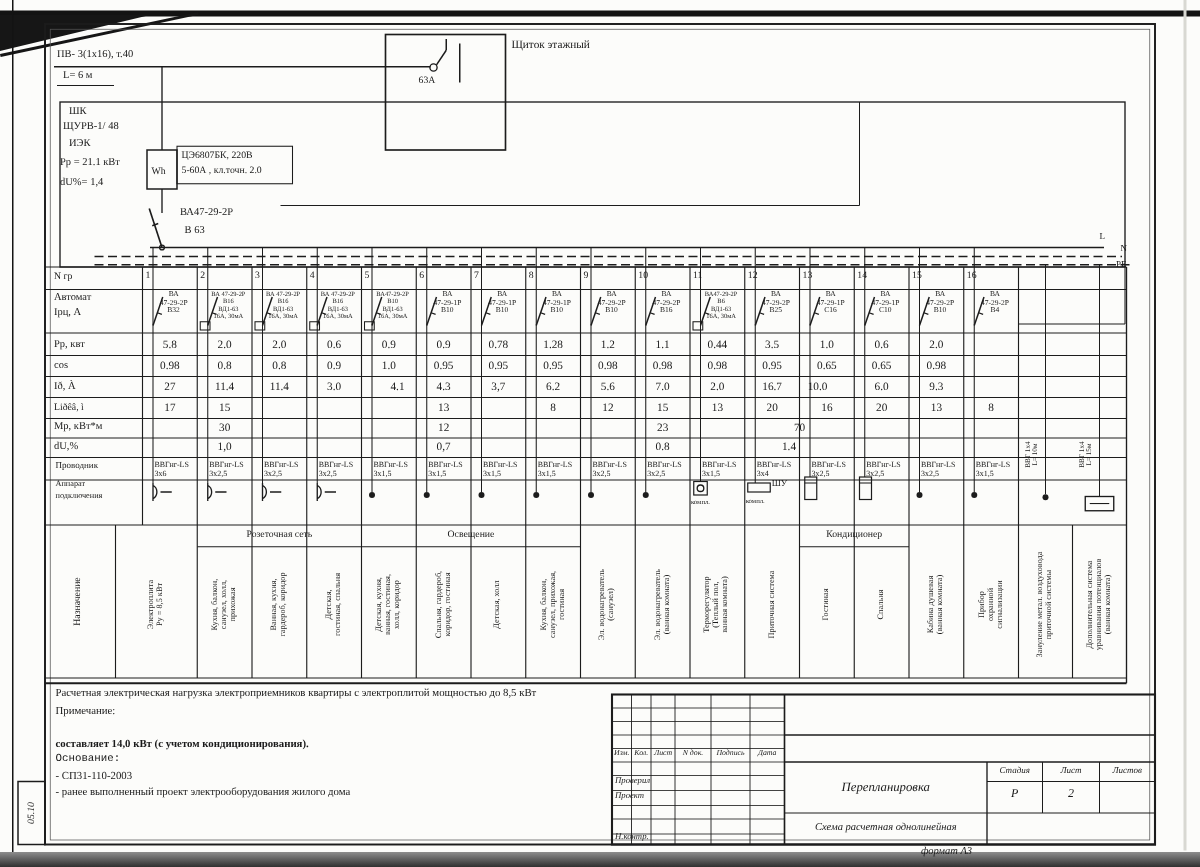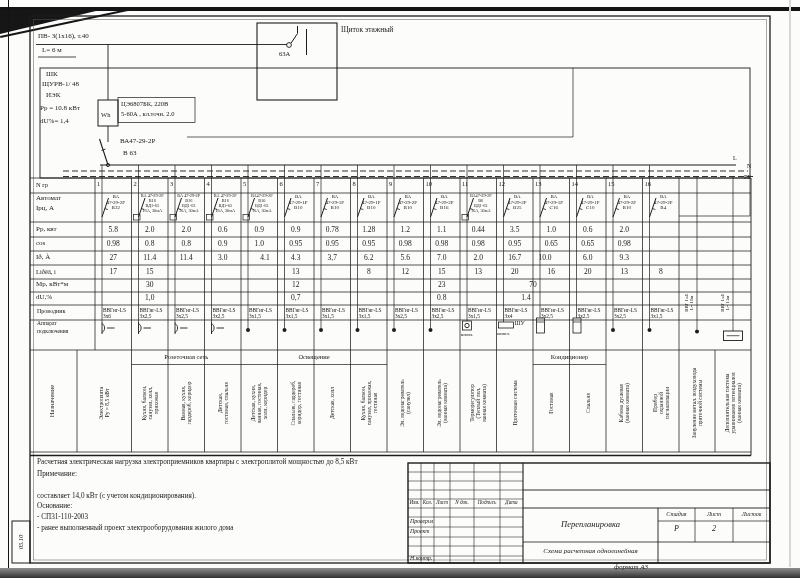--- a/index.html
+++ b/index.html
@@ -399,34 +399,34 @@
 L= 10м</div>
       <div class="t rot ctr" style="left: 697px; top: 403px; font-size: 5.5px; width: 92px; text-align: center; line-height: 6.2px;">Зануление метал. воздуховода
 приточной системы</div>
       <div class="t rot ctr" style="left: 725px; top: 303px; font-size: 4.8px; width: 42px; text-align: center; line-height: 5.4px;">ВВГ 1х4
 L= 15м</div>
       <div class="t rot ctr" style="left: 733px; top: 403px; font-size: 5.5px; width: 92px; text-align: center; line-height: 6.2px;">Дополнительная система
 уравнивания потенциалов
 (ванная комната)</div>
       <div class="t" style="left: 37px; top: 471px; font-size: 7.2px; width: 380px; text-align: left;">Примечание:</div>
       <div class="t" style="left: 37px; top: 459px; font-size: 7.2px; width: 380px; text-align: left;">Расчетная электрическая нагрузка электроприемников квартиры с электроплитой мощностью до 8,5 кВт</div>
-      <div class="t" style="left: 37px; top: 492.6px; font-size: 7.2px; width: 380px; text-align: left;">составляет 14,0 кВт (с учетом кондиционирования).</div>
-      <div class="t" style="left: 37px; top: 503.4px; font-size: 7.2px; width: 380px; text-align: left;">Основание:</div>
+      <div class="t" style="left: 37px; top: 492.6px; font-size: 7.2px; width: 380px; text-align: left; font-weight: bold;">составляет 14,0 кВт (с учетом кондиционирования).</div>
+      <div class="t" style="left: 37px; top: 503.4px; font-size: 7.2px; width: 380px; text-align: left; font-family: Liberation Mono, monospace;">Основание:</div>
       <div class="t" style="left: 37px; top: 514.2px; font-size: 7.2px; width: 380px; text-align: left;"> - СП31-110-2003</div>
       <div class="t" style="left: 37px; top: 525px; font-size: 7.2px; width: 380px; text-align: left;"> - ранее выполненный проект электрооборудования жилого дома</div>
     </div>
 
   <div class="t" style="left:38px;top:33px;font-size:7px">ПВ- 3(1х16),  т.40</div>
   <div class="t" style="left:42px;top:47px;font-size:7px">L= 6 м</div>
   <div class="t" style="left:341px;top:26px;font-size:7.5px">Щиток этажный</div>
   <div class="t" style="left:279px;top:50px;font-size:6.5px">63А</div>
   <div class="t" style="left:46px;top:71px;font-size:7px">ШК</div>
   <div class="t" style="left:42px;top:81px;font-size:7px">ЩУРВ-1/ 48</div>
   <div class="t" style="left:46px;top:92px;font-size:7px">ИЭК</div>
-  <div class="t" style="left:40px;top:105px;font-size:7px">Рр = 10.8 кВт</div>
+  <div class="t" style="left:40px;top:105px;font-size:7px">Рр = 21.1 кВт</div>
   <div class="t" style="left:40px;top:118px;font-size:7px">dU%= 1,4</div>
   <div class="t" style="left:101px;top:111px;font-size:6.5px">Wh</div>
   <div class="t" style="left:121px;top:100px;font-size:6.5px">ЦЭ6807БК, 220В</div>
   <div class="t" style="left:121px;top:110px;font-size:6.5px">5-60А , кл.точн. 2.0</div>
   <div class="t" style="left:120px;top:138px;font-size:7px">ВА47-29-2Р</div>
   <div class="t" style="left:123px;top:150px;font-size:7px">В 63</div>
   <div class="t" style="left:733px;top:155px;font-size:6px">L</div>
   <div class="t" style="left:747px;top:163px;font-size:6px">N</div>
   <div class="t" style="left:744px;top:173.5px;font-size:6px">PE</div>
 

